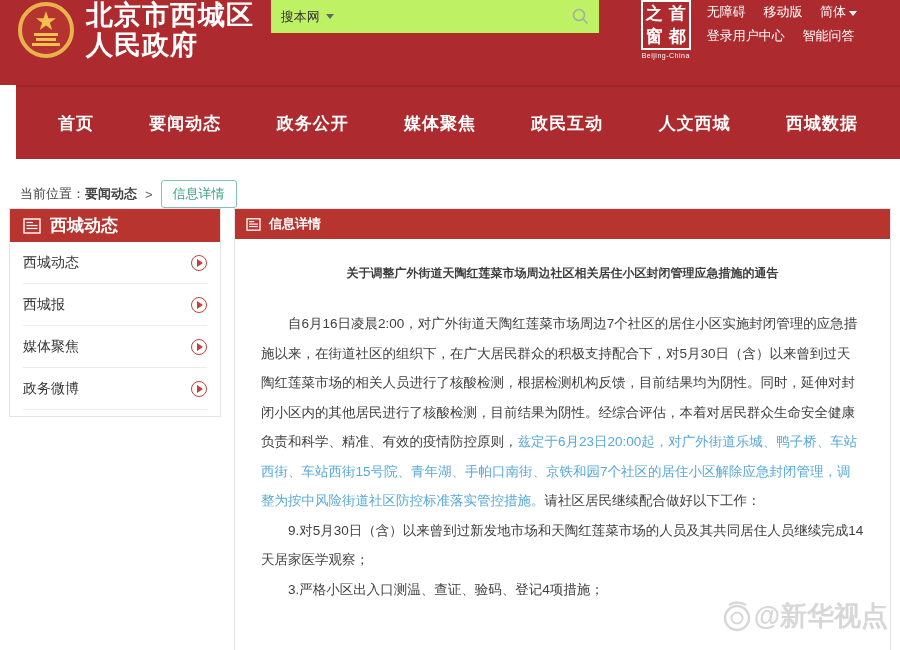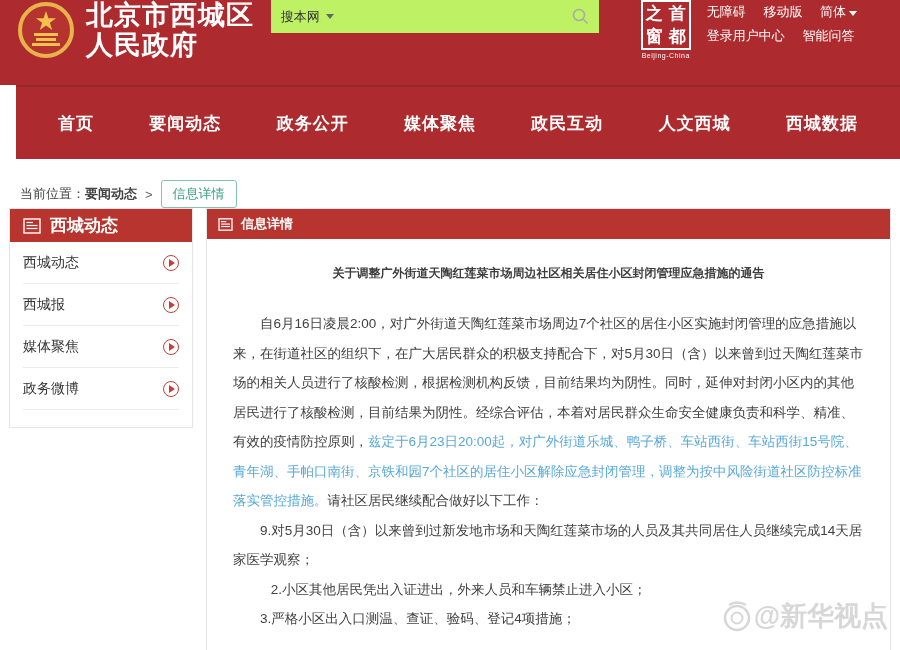--- a/index.html
+++ b/index.html
@@ -40,21 +40,21 @@
   .breadcrumb { padding:21px 0 0 20px; font-size:13px; color:#444;
     display:flex; align-items:center; }
   .crumb-sep { margin:0 8px; color:#666; }
   .crumb-badge { color:#3ba183; border:1px solid #84c3ab; border-radius:3px;
     padding:4px 11px; font-size:13px; cursor:pointer; }
 
   
   .content { display:flex; align-items:flex-start; padding:0 9px; }
 
   
-  .sidebar { width:184px; flex:0 0 auto; border:1px solid #e5e5e5; background:#fff; padding-bottom:17px; }
+  .sidebar { width:212px; flex:0 0 auto; border:1px solid #e5e5e5; background:#fff; padding-bottom:6px; }
   .sidebar-header { background:#b8352f; color:#fff; height:33px; display:flex;
     align-items:center; gap:9px; padding:0 13px; font-size:17px; font-weight:bold; }
   .sb-items { padding:0 13px; }
   .sidebar-item { height:42px; display:flex; align-items:center; justify-content:space-between;
     border-bottom:1px solid #ececec; font-size:14px; color:#333; cursor:pointer; }
   .arrow-circle { width:16px; height:16px; border:1px solid #c2403a; border-radius:50%;
     display:flex; align-items:center; justify-content:center; }
   .arrow-circle i { width:0; height:0; border-top:4px solid transparent; border-bottom:4px solid transparent;
     border-left:6px solid #c2403a; display:block; margin-left:1px; }
 
@@ -193,21 +193,20 @@
         <line x1="3.5" y1="10.5" x2="14.5" y2="10.5" stroke="#fff" stroke-width="1.4"></line>
       </svg>
       <span>信息详情</span>
     </div>
 
     <h1 class="article-title">关于调整广外街道天陶红莲菜市场周边社区相关居住小区封闭管理应急措施的通告</h1>
 
     <div class="article-body">
       <p class="p-indent"><span>自6月16日凌晨2:00，对广外街道天陶红莲菜市场周边7个社区的居住小区实施封闭管理的应急措施以来，在街道社区的组织下，在广大居民群众的积极支持配合下，对5月30日（含）以来曾到过天陶红莲菜市场的相关人员进行了核酸检测，根据检测机构反馈，目前结果均为阴性。同时，延伸对封闭小区内的其他居民进行了核酸检测，目前结果为阴性。经综合评估，本着对居民群众生命安全健康负责和科学、精准、有效的疫情防控原则，</span><span class="highlight">兹定于6月23日20:00起，对广外街道乐城、鸭子桥、车站西街、车站西街15号院、青年湖、手帕口南街、京铁和园7个社区的居住小区解除应急封闭管理，调整为按中风险街道社区防控标准落实管控措施。</span><span>请社区居民继续配合做好以下工作：</span></p>
       <p class="list-line">9.对5月30日（含）以来曾到过新发地市场和天陶红莲菜市场的人员及其共同居住人员继续完成14天居家医学观察；</p>
-      <p class="list-line deep">2.小区其他居民凭出入证进出，外来人员和车辆禁止进入小区；</p>
       <p class="list-line">3.严格小区出入口测温、查证、验码、登记4项措施；</p>
 
     </div>
   </div>
 </div>
 
 <div class="watermark">
   <svg width="34" height="34" viewBox="0 0 34 34">
     <circle cx="17" cy="19" r="12" fill="none" stroke="#d7d7d7" stroke-width="2.5"></circle>
     <circle cx="17" cy="19" r="5.5" fill="none" stroke="#d7d7d7" stroke-width="2"></circle>

